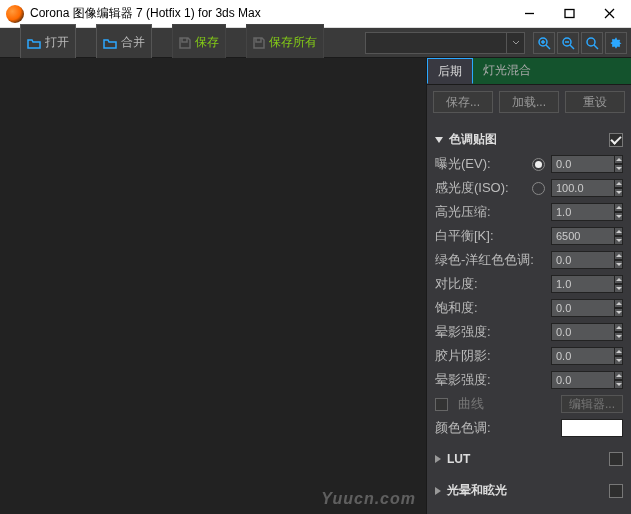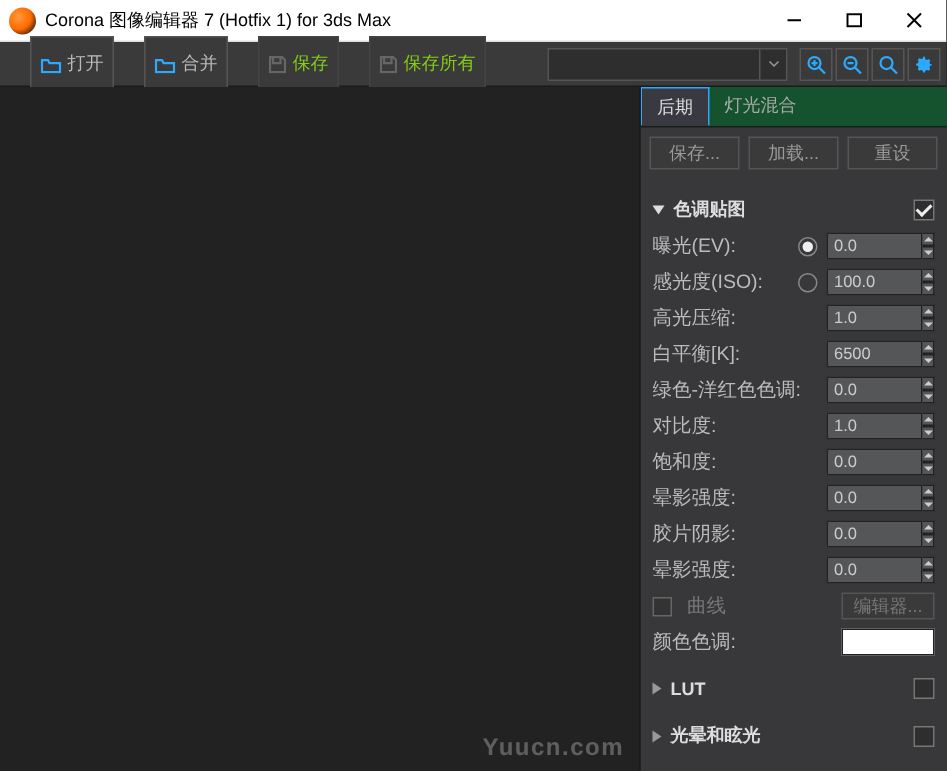--- a/index.html
+++ b/index.html
@@ -21,21 +21,21 @@
 .histcombo { margin-left:auto; width:160px; height:22px; background:#2e2e2e; border:1px solid #555; display:flex; }
 .histcombo .drop { width:18px; border-left:1px solid #555; display:flex; align-items:center; justify-content:center; }
 .rticons { display:flex; gap:2px; margin-left:4px; }
 .rtbtn { width:22px; height:22px; display:flex; align-items:center; justify-content:center; border:1px solid #555; background:#3a3a3a; }
 .rtbtn svg { stroke:#2ca8ff; fill:none; stroke-width:1.5; }
 .rtbtn.gear svg { fill:#2ca8ff; stroke:none; }
 
 
 .mainrow { display:flex; height:calc(100% - 58px); }
 .viewport { flex:1; background:#222; position:relative; }
-.watermark { position:absolute; right:10px; bottom:6px; color:rgba(255,255,255,.28); font-size:16px; letter-spacing:1px; font-weight:bold; }
+.watermark { position:absolute; right:10px; bottom:6px; color:rgba(255,255,255,.28); font-size:16px; letter-spacing:1px; font-weight:bold; font-style:italic; }
 .rpanel { width:205px; background:#38383b; border-left:1px solid #1a1a1a; display:flex; flex-direction:column; overflow-y:auto; overflow-x:hidden; }
 
 
 .tabs { display:flex; background:#14532d; border-bottom:1px solid #1a1a1a; }
 .tab { padding:4px 10px 3px; color:#aaa; cursor:pointer; }
 .tab.active { border:1px solid #2ca8ff; border-bottom:1px solid #393941; background:#393941; color:#ddd; }
 
 
 .row3 { display:flex; gap:6px; padding:6px; justify-content:center; }
 .pbtn { flex:1; height:22px; border:1px solid #555; background:#3a3a3a; color:#999; display:flex; align-items:center; justify-content:center; cursor:pointer; }

